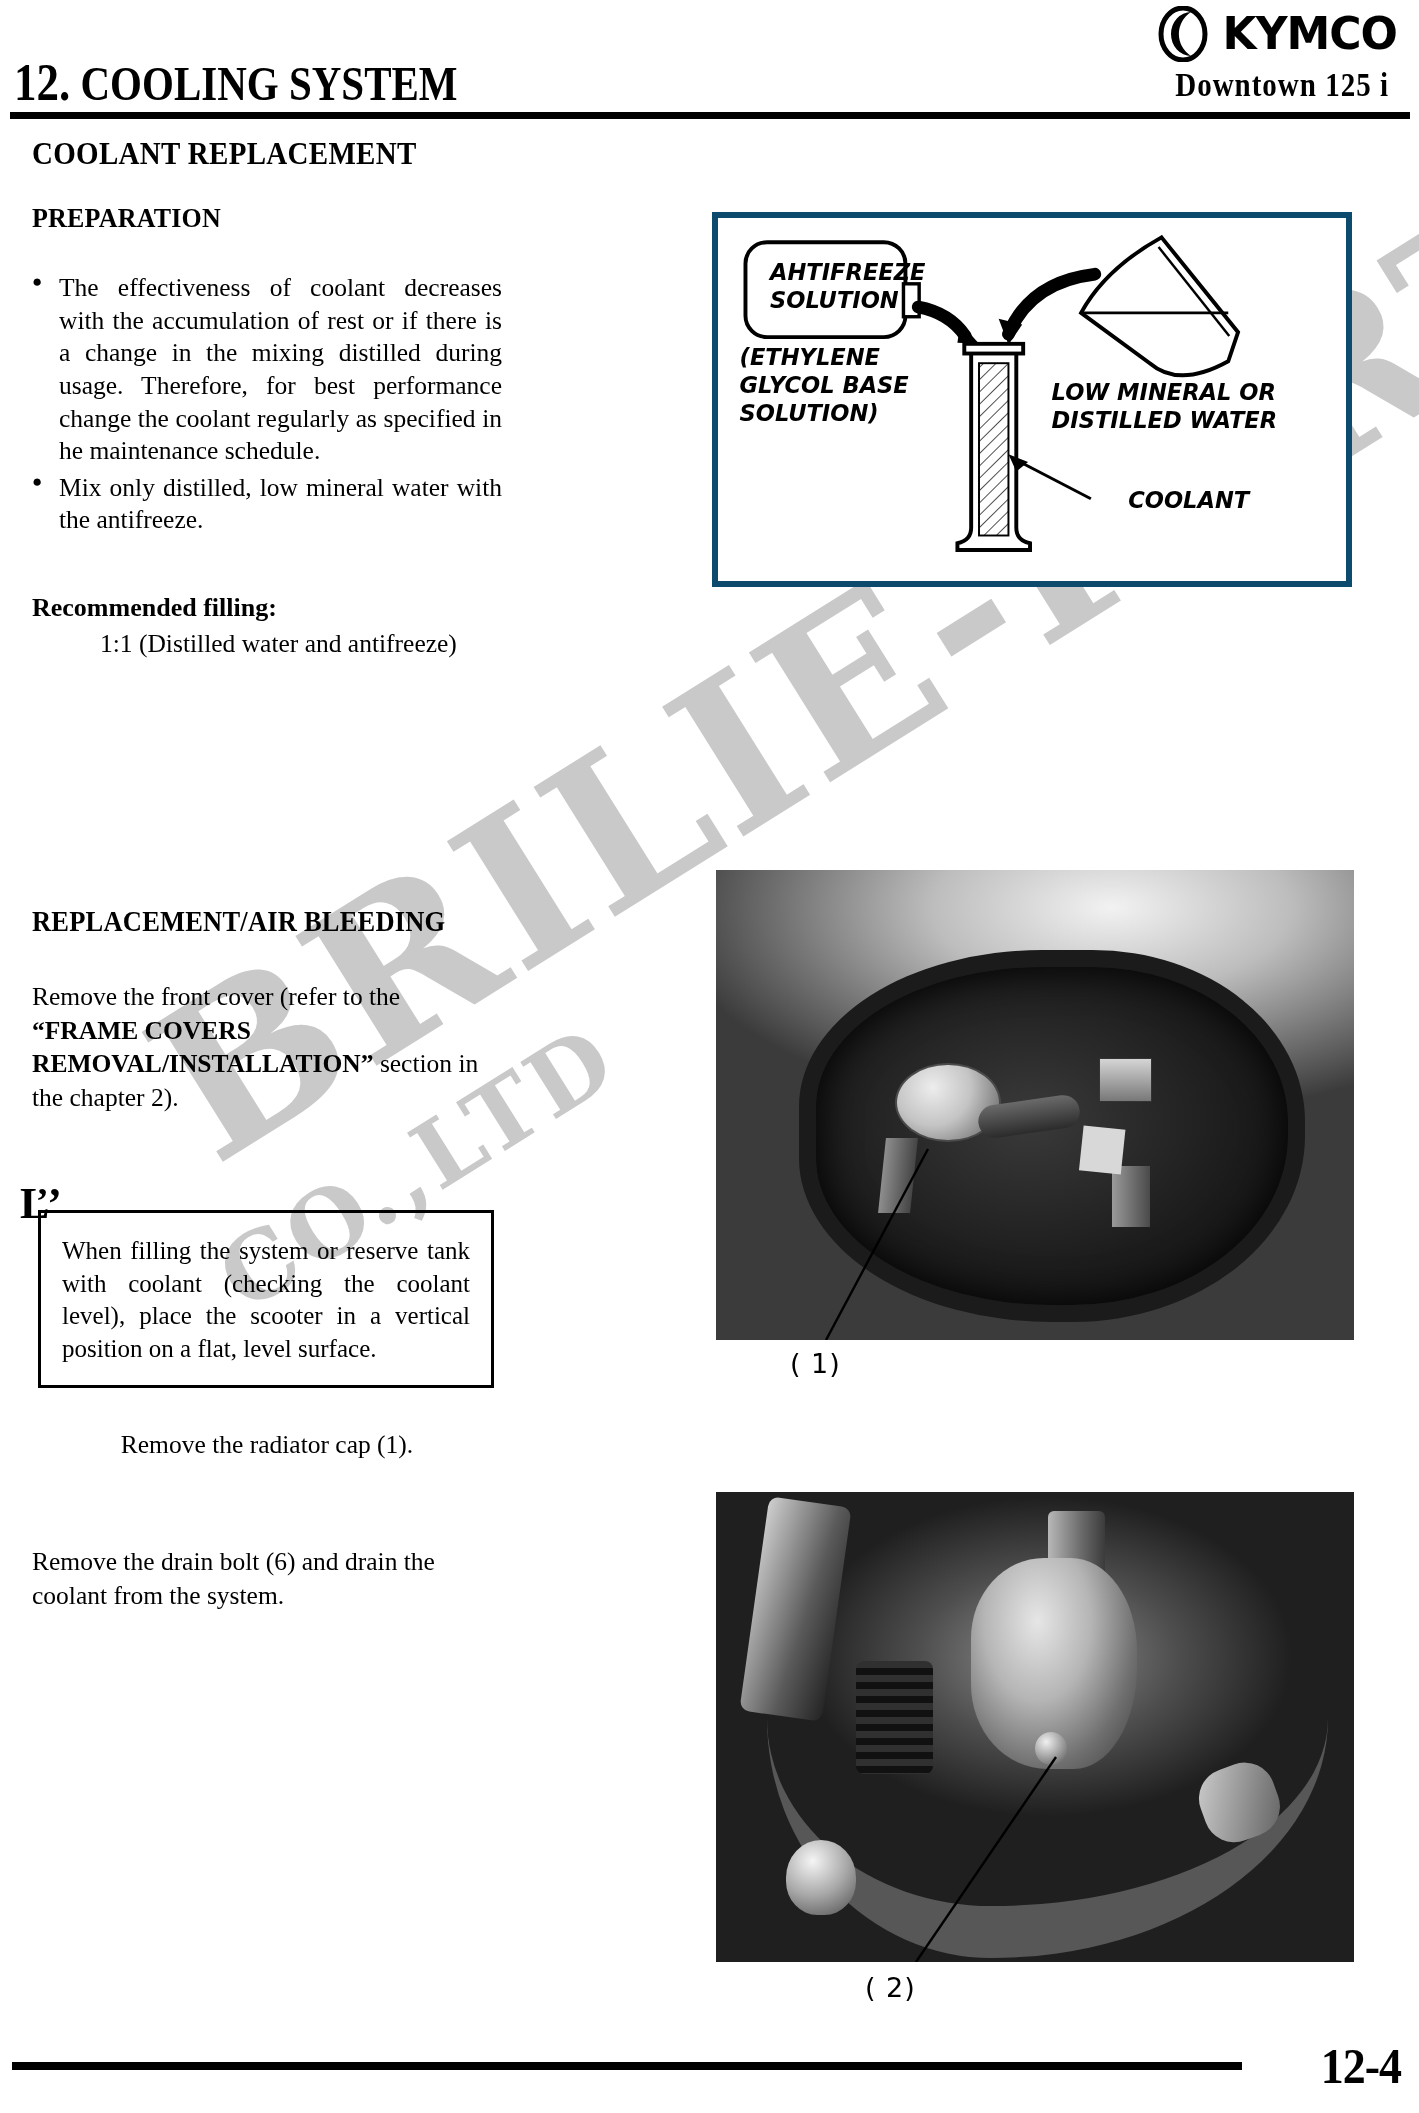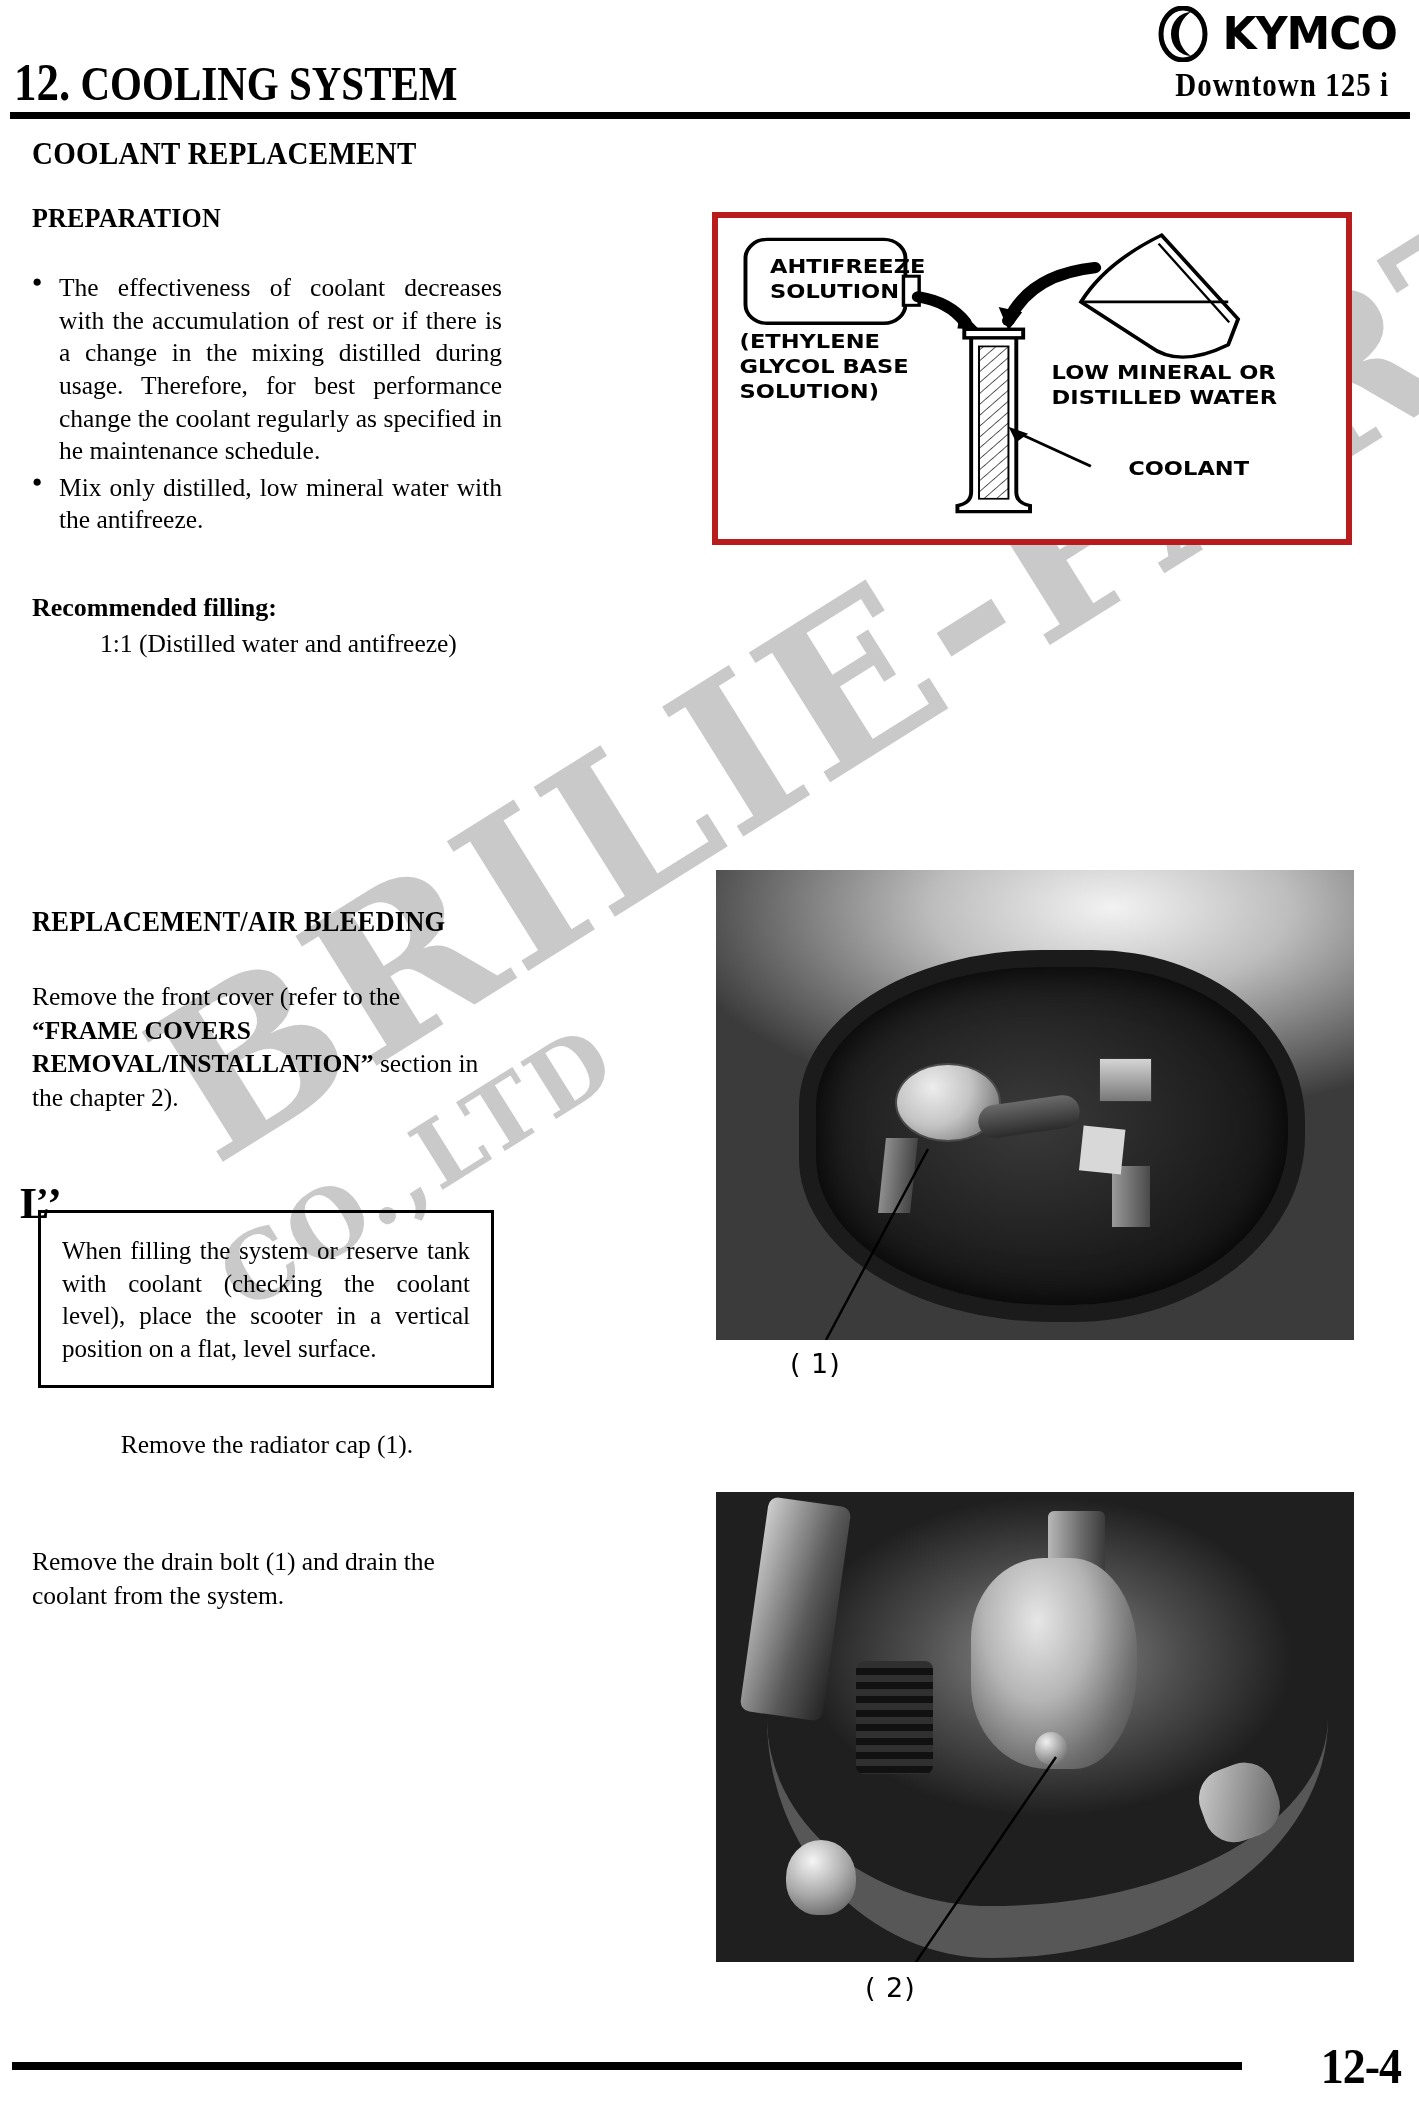--- a/index.html
+++ b/index.html
@@ -221,25 +221,26 @@
     text-justify: inter-word;
     margin: 8px;
   }
 
   
   .fig-diagram {
     position: absolute;
     left: 712px;
     top: 212px;
     width: 640px;
-    height: 333px;
-    border: 6px solid #b91c1c;
+    height: 375px;
+    border: 6px solid #0c4a6e;
     background: #fff;
     box-sizing: border-box;
     z-index: 10;
+    font-style: italic;
   }
   .diagram-svg { display:block; width: 100%; height: 100%; }
 
   .photo {
     position: absolute;
     z-index: 10;
     background: #2a2a2a;
     overflow: hidden;
   }
   .photo-1 { left: 716px; top: 870px; width: 638px; height: 470px; }
@@ -474,21 +475,21 @@
   <div class="note-box">
     <p class="note-text">When filling the system or reserve tank with coolant (checking the coolant level), place the scooter in a vertical position on a flat, level surface.</p>
   </div>
 </div>
 
 <div class="blk" style="left:32px; top:1428px; width:470px;text-align:center;">
   <p class="para">Remove the radiator cap (1).</p>
 </div>
 
 <div class="blk" style="left:32px; top:1545px; width:420px;">
-  <p class="para">Remove the drain bolt (1) and drain the coolant from the system.</p>
+  <p class="para">Remove the drain bolt (6) and drain the coolant from the system.</p>
 </div>
 
 <div class="fig-diagram">
   <svg class="diagram-svg" viewBox="0 0 640 375" preserveAspectRatio="none" aria-hidden="true">
 
     <rect x="28" y="25" width="163" height="98" rx="22" ry="22" fill="#fff" stroke="#000" stroke-width="4"></rect>
     <rect x="189" y="68" width="16" height="34" fill="#fff" stroke="#000" stroke-width="3.5"></rect>
 
     <path d="M258 138 L258 320 Q258 333 244 336 L244 343 L318 343 L318 336 Q304 333 304 320 L304 138 Z" fill="#fff" stroke="#000" stroke-width="4"></path>
     <rect x="251" y="130" width="60" height="10" fill="#fff" stroke="#000" stroke-width="4"></rect>

